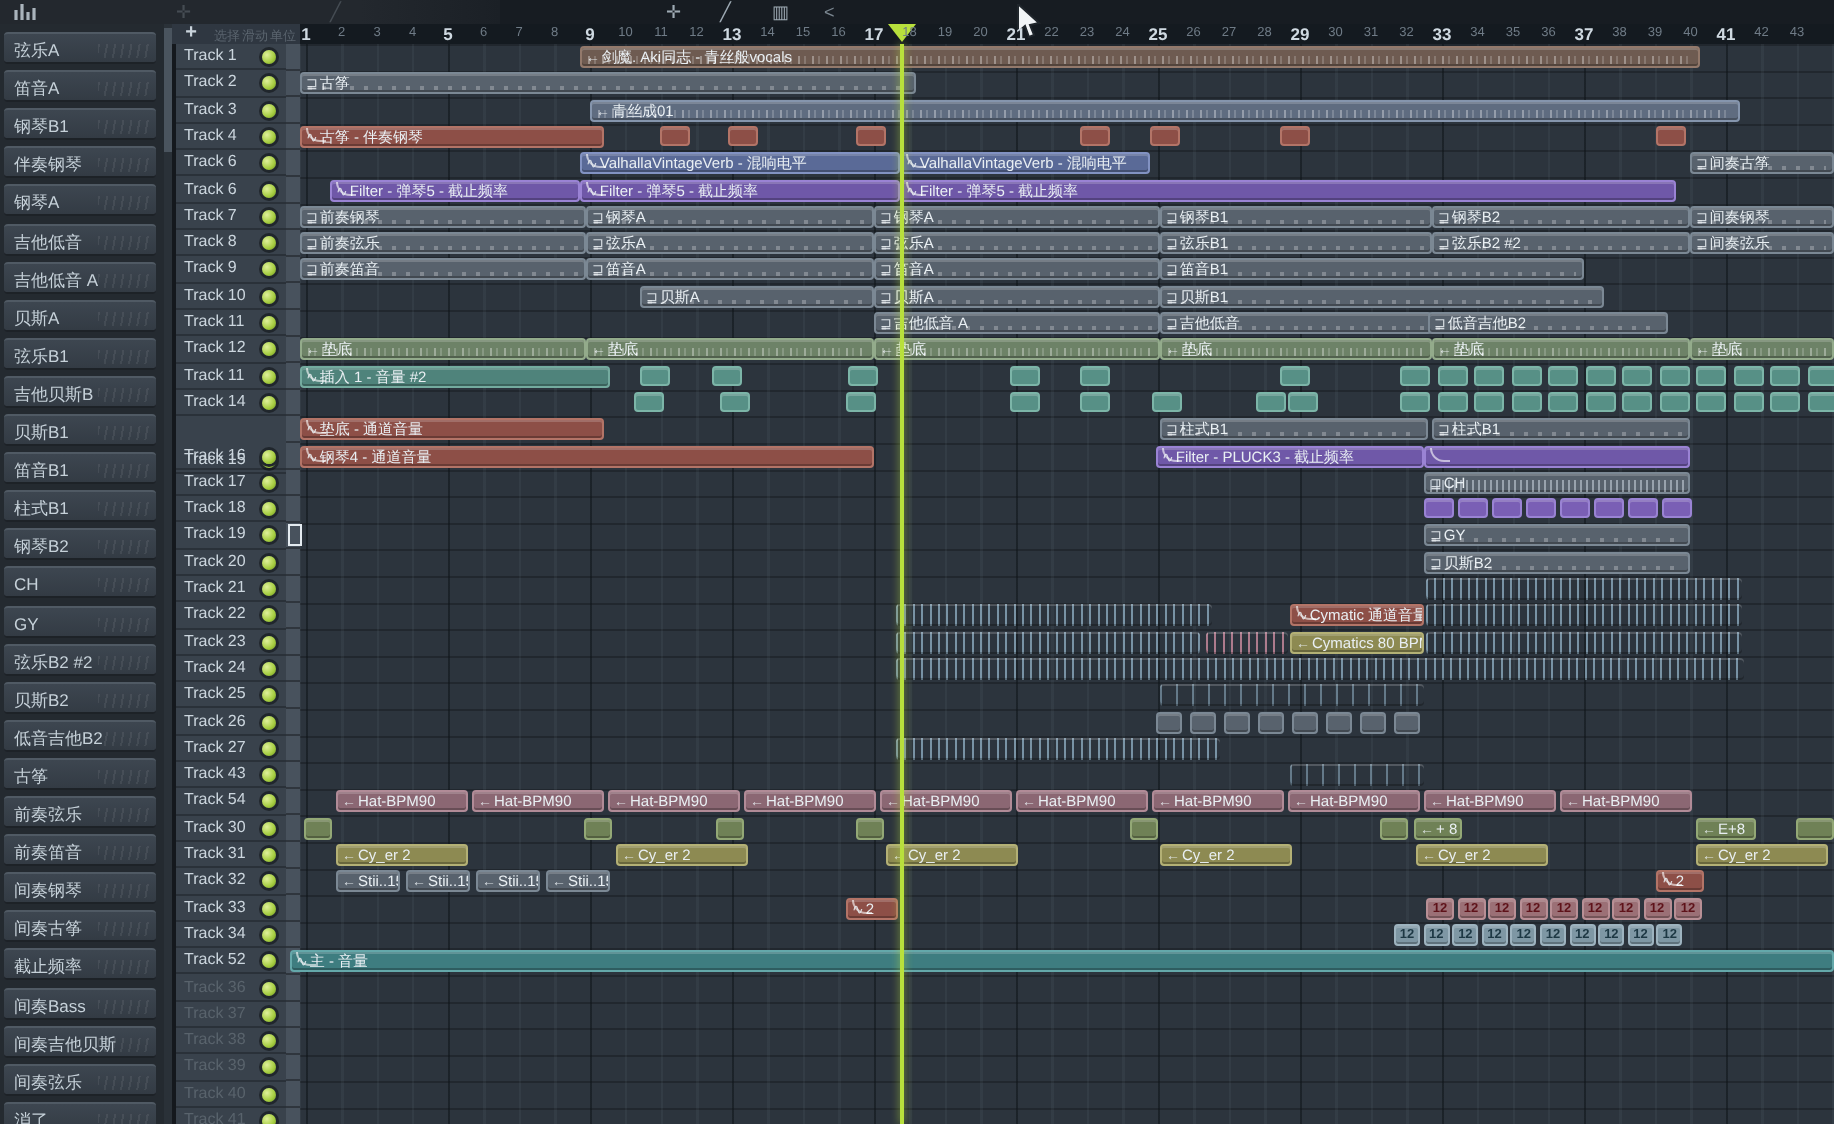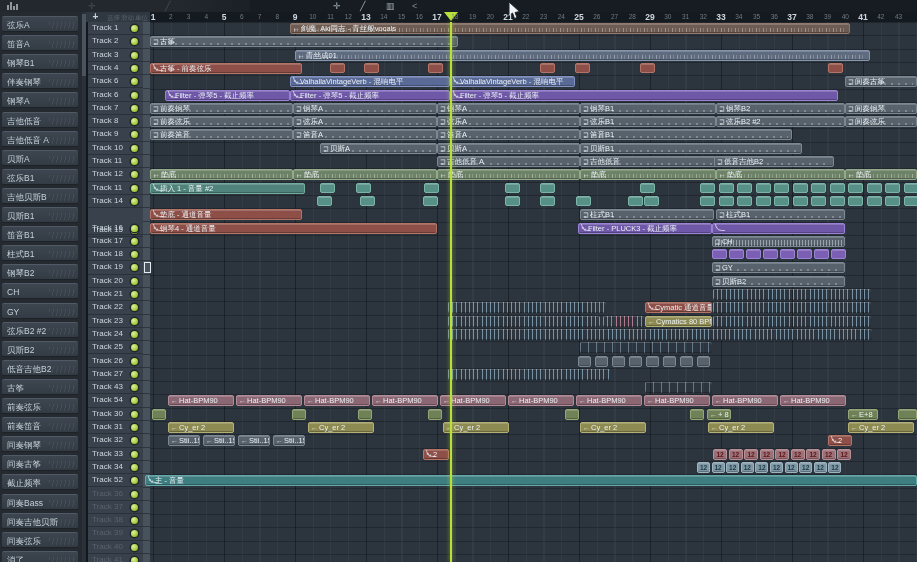--- a/index.html
+++ b/index.html
@@ -328,21 +328,21 @@
         <span class="led"></span>
       </div>
     </div>
   <div id="stripcol"></div>
 
   <div id="grid"></div>
   <div id="clips">
       <div class="clip k-audio-brown wave" style="left: 290px; top: 23px; width: 560px;"><span class="ci">←</span><span>剑魔. Aki同志 - 青丝般vocals</span></div>
       <div class="clip k-pat dots" style="left: 150px; top: 36.3px; width: 308px;"><span class="ci">⊒</span><span>古筝</span></div>
       <div class="clip k-audio-blue wave" style="left: 295px; top: 49.6px; width: 575px;"><span class="ci">←</span><span>青丝成01</span></div>
-      <div class="clip k-auto-red curve" style="left: 150px; top: 62.9px; width: 152px;"><span class="ci">∿</span><span>古筝 - 前奏弦乐</span></div>
+      <div class="clip k-auto-red curve" style="left: 150px; top: 62.9px; width: 152px;"><span class="ci">∿</span><span>古筝 - 伴奏钢琴</span></div>
       <div class="clip k-sq-red" style="left: 330px; top: 62.9px;"></div>
       <div class="clip k-sq-red" style="left: 364px; top: 62.9px;"></div>
       <div class="clip k-sq-red" style="left: 428px; top: 62.9px;"></div>
       <div class="clip k-sq-red" style="left: 540px; top: 62.9px;"></div>
       <div class="clip k-sq-red" style="left: 575px; top: 62.9px;"></div>
       <div class="clip k-sq-red" style="left: 640px; top: 62.9px;"></div>
       <div class="clip k-sq-red" style="left: 828px; top: 62.9px;"></div>
       <div class="clip k-auto-blue curve" style="left: 290px; top: 76.2px; width: 160px;"><span class="ci">∿</span><span>ValhallaVintageVerb - 混响电平</span></div>
       <div class="clip k-auto-blue curve" style="left: 450px; top: 76.2px; width: 125px;"><span class="ci">∿</span><span>ValhallaVintageVerb - 混响电平</span></div>
       <div class="clip k-pat dots" style="left: 845px; top: 76.2px; width: 72px;"><span class="ci">⊒</span><span>间奏古筝</span></div>

